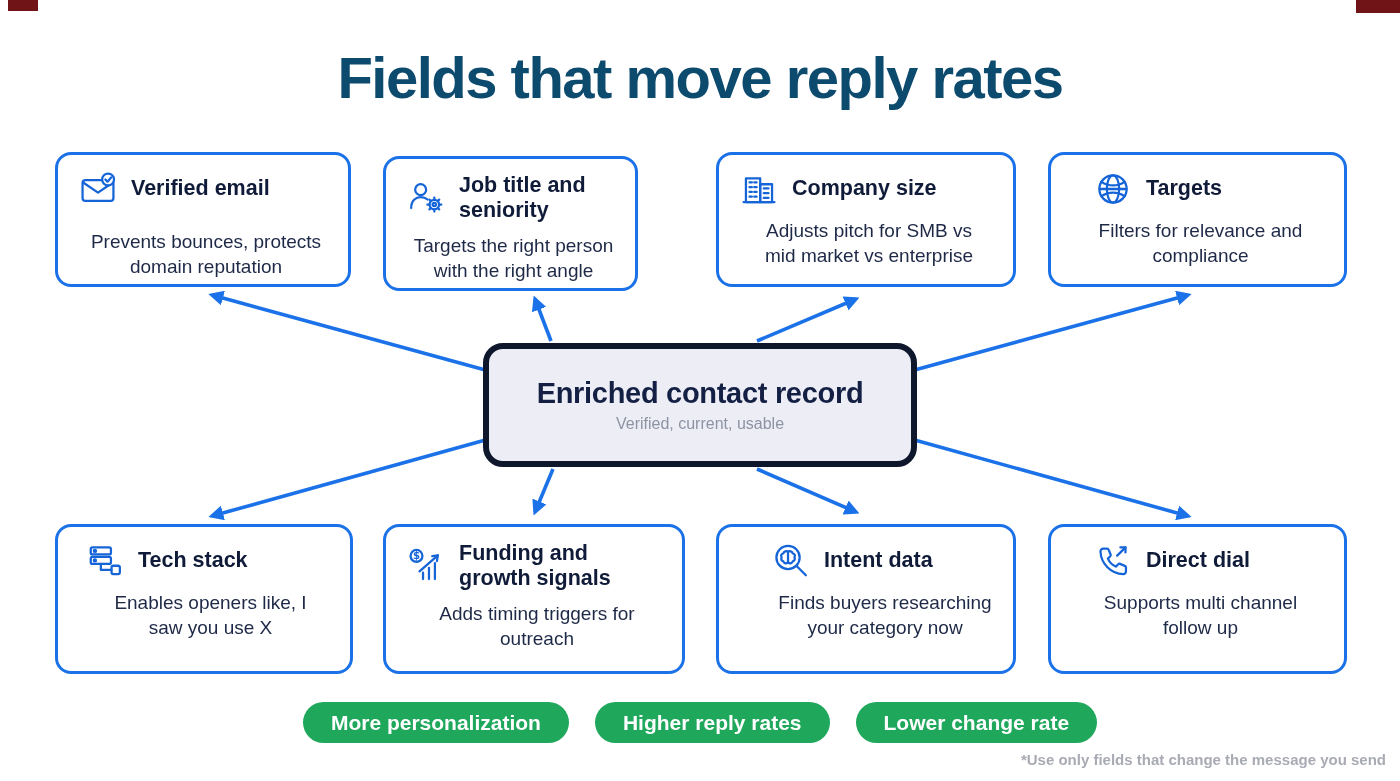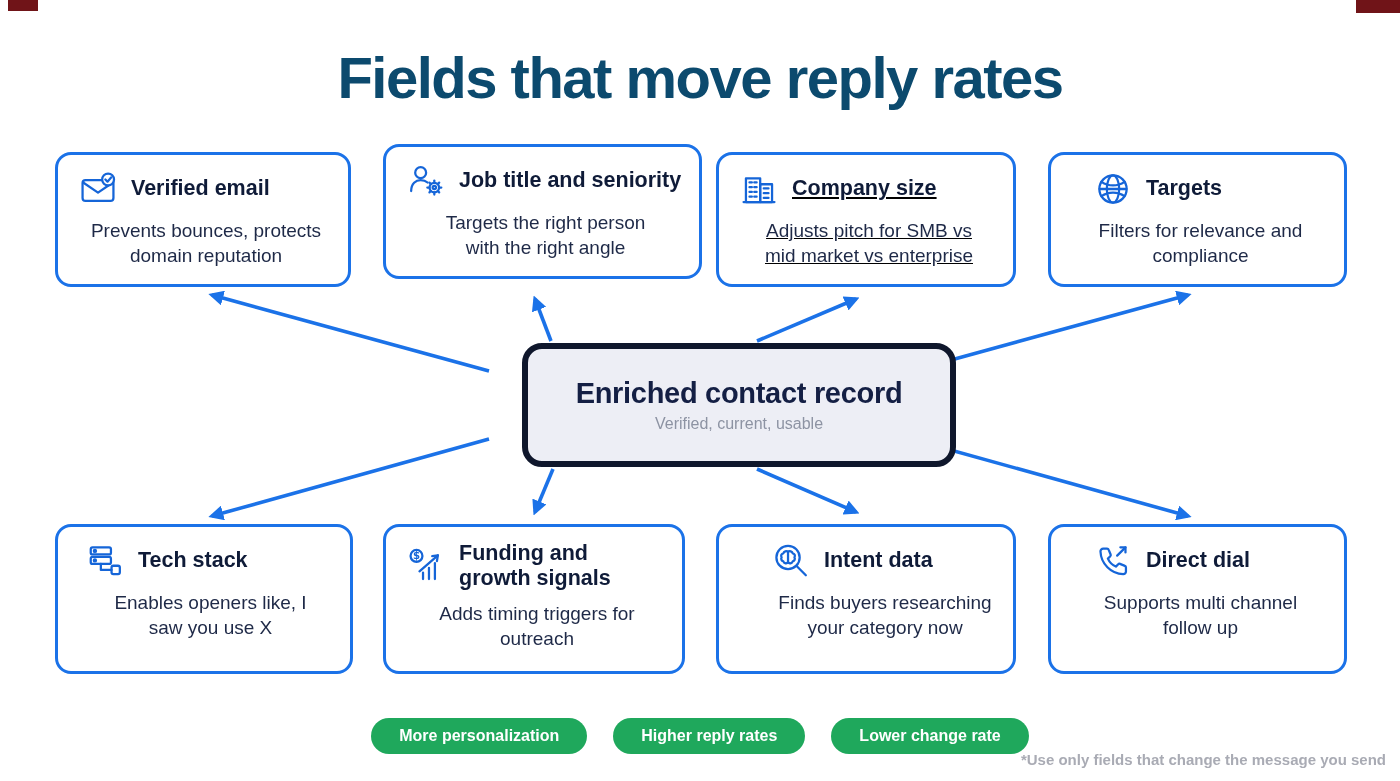--- a/index.html
+++ b/index.html
@@ -19,23 +19,23 @@
   }
 
   svg.arrows { position:absolute; left:0; top:0; z-index:1; }
 
   .card {
     position:absolute; z-index:2; background:#ffffff;
     border:3px solid #1b72e8; border-radius:16px;
     padding:12px 10px 8px 16px;
     display:flex; flex-direction:column;
   }
-  #card-0 { left:55px;  top:152px; width:296px; height:135px; }
-  #card-1 { left:383px; top:144px; width:319px; height:135px; }
-  #card-2 { left:716px; top:152px; width:300px; height:135px;text-decoration:underline; }
+  #card-0 { left:55px;  top:152px; width:296px; height:135px;gap:11px; }
+  #card-1 { left:383px; top:156px; width:255px; height:135px;align-items:center; }
+  #card-2 { left:716px; top:152px; width:300px; height:135px; }
   #card-3 { left:1048px;top:152px; width:299px; height:135px; }
   #card-4 { left:55px;  top:524px; width:298px; height:150px;padding-left:23px; }
   #card-5 { left:383px; top:524px; width:302px; height:150px; }
   #card-6 { left:716px; top:524px; width:300px; height:150px;padding-left:48px; }
   #card-7 { left:1048px;top:524px; width:299px; height:150px; }
 
   .card-header { display:flex; align-items:center; gap:13px; margin:2px 0 0 4px; }
   .card-icon { flex:none; width:40px; height:40px; display:flex; align-items:center; justify-content:center; }
   .card-title { font-size:21.5px; font-weight:700; color:#0f1b38; line-height:1.18; }
   #card-5 .card-title { max-width:205px; }
@@ -50,32 +50,32 @@
   #card-2 .card-desc { max-width:236px; }
   #card-3 .card-desc { max-width:240px; }
   #card-4 .card-desc { max-width:195px; }
   #card-5 .card-desc { max-width:224px; }
   #card-6 .card-desc { max-width:235px; }
   #card-7 .card-desc { max-width:215px; }
 
   .center-box {
     position:absolute; z-index:2; left:483px; top:343px; width:434px; height:124px;
     background:#edeef5; border:6px solid #0f172c; border-radius:20px;
-    display:flex; flex-direction:column; align-items:center; justify-content:center;margin-left:39px;
+    display:flex; flex-direction:column; align-items:center; justify-content:center;
   }
   .center-title { font-size:29px; font-weight:800; color:#141f44; letter-spacing:-0.3px; }
   .center-subtitle { margin-top:5px; font-size:16px; color:#8d93a3; }
 
   .pill-row {
     position:absolute; z-index:2; top:702px; left:0; width:100%;
     display:flex; justify-content:center; gap:26px;
   }
   .pill {
-    background:#1fa85c; color:#ffffff; font-weight:700; font-size:16px;
-    padding:9px 28px; border-radius:24px; line-height:1.1;margin-top:16px;
+    background:#1fa85c; color:#ffffff; font-weight:700; font-size:21px;
+    padding:9px 28px; border-radius:24px; line-height:1.1;
   }
 
   .footnote {
     position:absolute; z-index:2; right:14px; top:751px;
     font-size:15px; font-weight:600; color:#a9abb4;
   }
 
   .icon-svg { stroke:#1565d8; fill:none; stroke-width:1.9; stroke-linecap:round; stroke-linejoin:round; }
 </style>
 </head>

